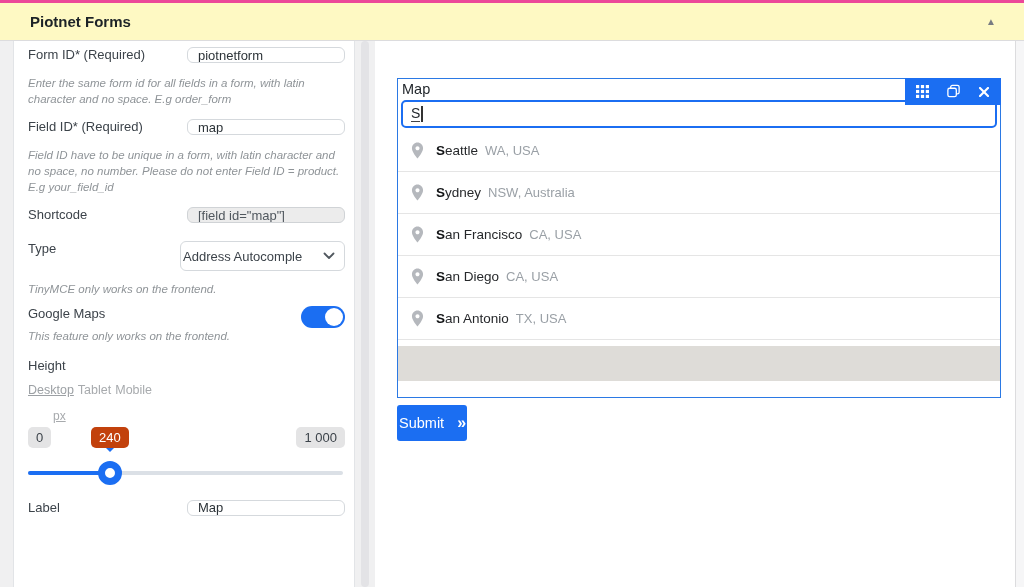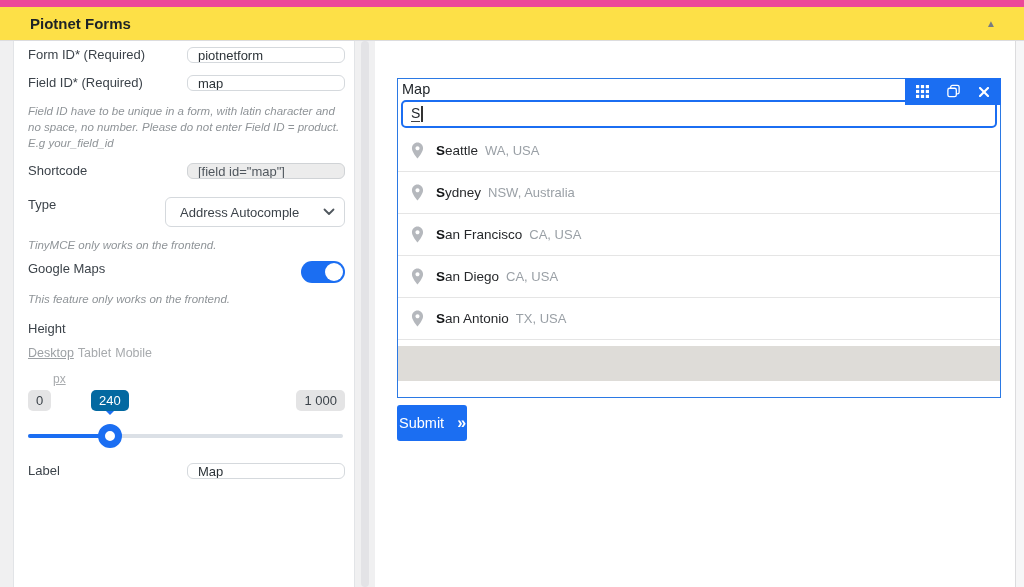--- a/index.html
+++ b/index.html
@@ -4,21 +4,21 @@
 <style>
   * { margin:0; padding:0; box-sizing:border-box; }
   html,body { width:1024px; height:587px; overflow:hidden; }
   body {
     font-family:"Liberation Sans","DejaVu Sans",sans-serif;
     background:#f0f0f1; color:#3c434a; position:relative;
   }
   
   .app-header {
     position:absolute; left:0; top:0; width:1024px; height:41px;
-    background:#fde047; border-top:7px solid #ec4899; border-bottom:1px solid #dcdcde;
+    background:#fef9c3; border-top:3px solid #ec4899; border-bottom:1px solid #dcdcde;
     display:flex; align-items:center; justify-content:space-between;
     padding:0 28px 0 30px; z-index:5;
   }
   .app-title { font-size:15px; font-weight:bold; color:#1d2327; }
   .collapse-arrow { color:#787c82; font-size:10px; cursor:pointer; }
 
   
   .left-panel {
     position:absolute; left:13px; top:41px; width:342px; bottom:0;
     background:#fff; border-left:1px solid #e2e4e7; border-right:1px solid #e2e4e7;
@@ -35,50 +35,50 @@
     width:158px; height:16px; border:1px solid #d5d9dd; border-radius:6px;
     padding:0 10px; font-size:13px; color:#2c3338; background:#fff;
     font-family:"Liberation Sans","DejaVu Sans",sans-serif; outline:none;
   }
   .txt-input.disabled { background:#ececec; border-color:#d0d3d6; color:#50575e; }
   .help {
     font-size:11.5px; font-style:italic; color:#8f9498; line-height:1.4;
     margin:0 0 12px;
   }
   .select-box {
-    width:180px; height:30px; border:1px solid #d5d9dd; border-radius:6px;
+    width:165px; height:30px; border:1px solid #d5d9dd; border-radius:6px;
     background:#fff; display:flex; align-items:center; justify-content:space-between;
-    padding:0 9px 0 14px; cursor:pointer;
+    padding:0 9px 0 2px; cursor:pointer;
   }
   .select-box .sel-txt { font-size:13px; color:#3c434a; white-space:nowrap; }
   .toggle {
     width:44px; height:22px; border-radius:11px; background:#1b6ef2;
     position:relative; cursor:pointer; flex:0 0 auto;
   }
   .toggle .knob {
     position:absolute; right:2px; top:2px; width:18px; height:18px;
     border-radius:50%; background:#fff;
   }
-  .row.toggle-row { margin-bottom:8px; }
+  .row.toggle-row { }
   .section-label { font-size:13px; color:#3c434a; margin:4px 0 10px; }
   .devices { font-size:12.5px; color:#a7aaad; margin-bottom:9px; }
   .devices .dev { margin-right:4px; cursor:pointer; }
   .devices .dev.active { text-decoration:underline; color:#9ca0a4;text-align:right; }
   .unit-link {
     font-size:12px; color:#a7aaad; text-decoration:underline;
     margin:0 0 4px 13px; display:inline-block; cursor:pointer;padding-left:12px;
   }
   .badges { position:relative; height:22px; margin-bottom:11px; }
   .badge {
     display:inline-block; background:#e4e4e5; border-radius:5px;
     font-size:13px; color:#3c434a; padding:2px 8px; line-height:17px;
   }
   .badge.max { position:absolute; right:0; top:0; }
   .badge.val {
-    position:absolute; left:63px; top:0; background:#0369a1; color:#fff;
+    position:absolute; left:63px; top:0; background:#c2410c; color:#fff;
   }
   .badge.val::after {
     content:""; position:absolute; left:50%; bottom:-4px; margin-left:-4px;
     border-left:4px solid transparent; border-right:4px solid transparent;
     border-top:4px solid #1b6ef2;
   }
   .slider { position:relative; height:26px; margin:6px 0 14px; }
   .slider .track {
     position:absolute; left:0; right:2px; top:11px; height:4px;
     background:#dbe0e6; border-radius:2px;
@@ -141,20 +141,21 @@
   <span class="app-title">Piotnet Forms</span>
   <span class="collapse-arrow">▲</span>
 </div>
 
 <div class="left-panel">
 
   <div class="row mb1">
     <span class="ctl-label">Form ID* (Required)</span>
     <input class="txt-input" value="piotnetform" style="">
   </div>
+  <p class="help">Enter the same form id for all fields in a form, with latin character and no space. E.g order_form</p>
 
   <div class="row mb1">
     <span class="ctl-label">Field ID* (Required)</span>
     <input class="txt-input" value="map" style="">
   </div>
   <p class="help">Field ID have to be unique in a form, with latin character and no space, no number. Please do not enter Field ID = product. E.g your_field_id</p>
 
   <div class="row" style="margin-bottom:18px;">
     <span class="ctl-label">Shortcode</span>
     <input class="txt-input disabled" readonly="" value="[field id=&quot;map&quot;]" style="">

